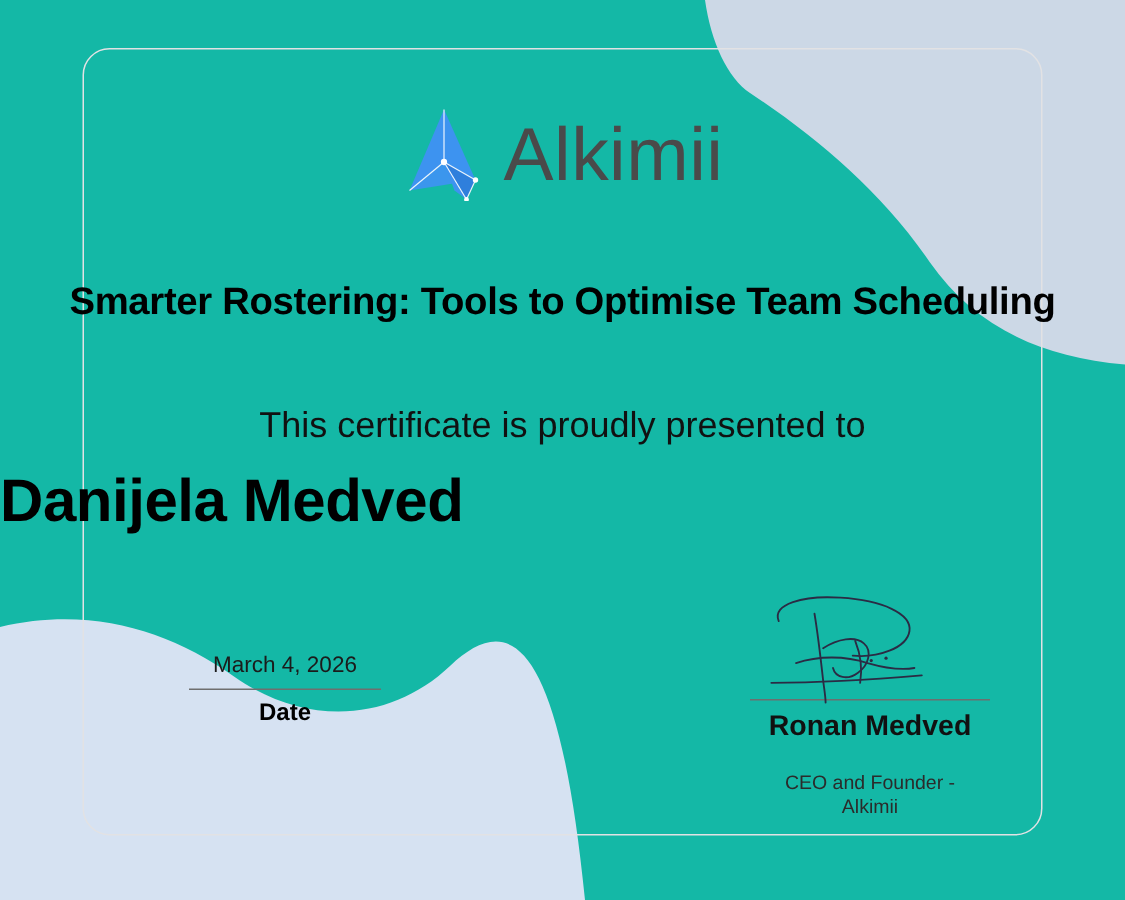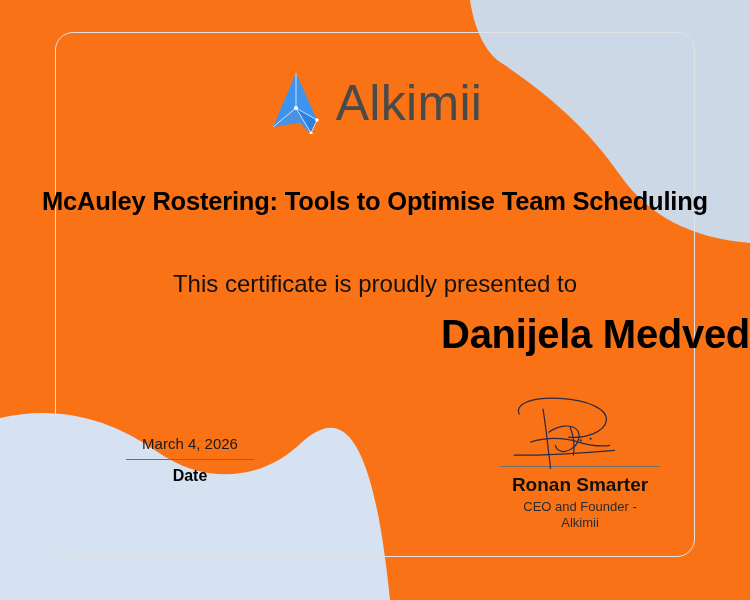--- a/index.html
+++ b/index.html
@@ -11,21 +11,21 @@
     width: 750px;
     height: 600px;
     font-family: "Liberation Sans", sans-serif;
     overflow: hidden;
   }
 
   #certificate-page {
     position: relative;
     width: 750px;
     height: 600px;
-    background: #f97316;
+    background: #14b8a6;
     overflow: hidden;
   }
 
   
   .bg-layer {
     position: absolute;
     inset: 0;
     width: 750px;
     height: 600px;
     pointer-events: none;
@@ -103,21 +103,21 @@
     color: #111111;
     line-height: 1.2;
   }
 
   
   #recipient-name {
     position: absolute;
     left: 0;
     top: 310px;
     width: 750px;
-    text-align: right;
+    text-align: left;
     font-size: 40px;
     font-weight: bold;
     color: #000000;
     letter-spacing: -0.3px;
     line-height: 1.2;
   }
 
   
   #date-block {
     position: absolute;
@@ -173,21 +173,21 @@
     color: #111111;
     line-height: 1.15;
   }
   .signatory-title-line {
     font-size: 13px;
     font-weight: 400;
     color: #2b2b2b;
     line-height: 1.25;
   }
   #signatory-title {
-    margin-top: 3px;
+    margin-top: 18px;
   }
 </style>
 </head>
 <body>
 
 <div id="certificate-page">
 
   <svg class="bg-layer" viewBox="0 0 750 600" preserveAspectRatio="none" aria-hidden="true">
     <path d="M 470 0 L 750 0 L 750 243 C 690 238 648 215 620 175 C 588 128 545 92 500 62 C 485 52 474 28 470 0 Z" fill="#ccd8e6"></path>
     <path d="M 0 418 C 60 404 112 420 156 451 C 206 486 262 480 300 444 C 338 408 372 420 390 600 L 0 600 Z" fill="#d6e2f2"></path>
@@ -213,21 +213,21 @@
         </g>
         <g fill="#ffffff">
           <circle cx="56" cy="72" r="4.2"></circle>
           <circle cx="98" cy="96" r="3.6"></circle>
           <circle cx="86" cy="122" r="3.2"></circle>
         </g>
       </svg>
       <span id="brand-wordmark">Alkimii</span>
     </div>
 
-    <div id="course-title">McAuley Rostering: Tools to Optimise Team Scheduling</div>
+    <div id="course-title">Smarter Rostering: Tools to Optimise Team Scheduling</div>
 
     <div id="presented-line">This certificate is proudly presented to</div>
 
     <div id="recipient-name">Danijela Medved</div>
 
     <div id="date-block">
       <div id="date-value">March 4, 2026</div>
       <div id="date-rule"></div>
       <div id="date-label">Date</div>
     </div>
@@ -241,21 +241,21 @@
           <path d="M 40 56 C 58 50 80 50 98 56 C 112 60 124 62 136 60"></path>
           <path d="M 20 72 C 50 72 96 70 142 66"></path>
           <path d="M 88 38 C 92 48 94 60 92 72"></path>
         </g>
         <g fill="#2b2b44">
           <circle cx="101" cy="54" r="1.3"></circle>
           <circle cx="113" cy="52" r="1.3"></circle>
         </g>
       </svg>
       <div id="signature-rule"></div>
-      <div id="signatory-name">Ronan Smarter</div>
+      <div id="signatory-name">Ronan Medved</div>
       <div id="signatory-title">
         <div class="signatory-title-line">CEO and Founder -</div>
         <div class="signatory-title-line">Alkimii</div>
       </div>
     </div>
 
   </div>
 </div>
 
 </body></html>

